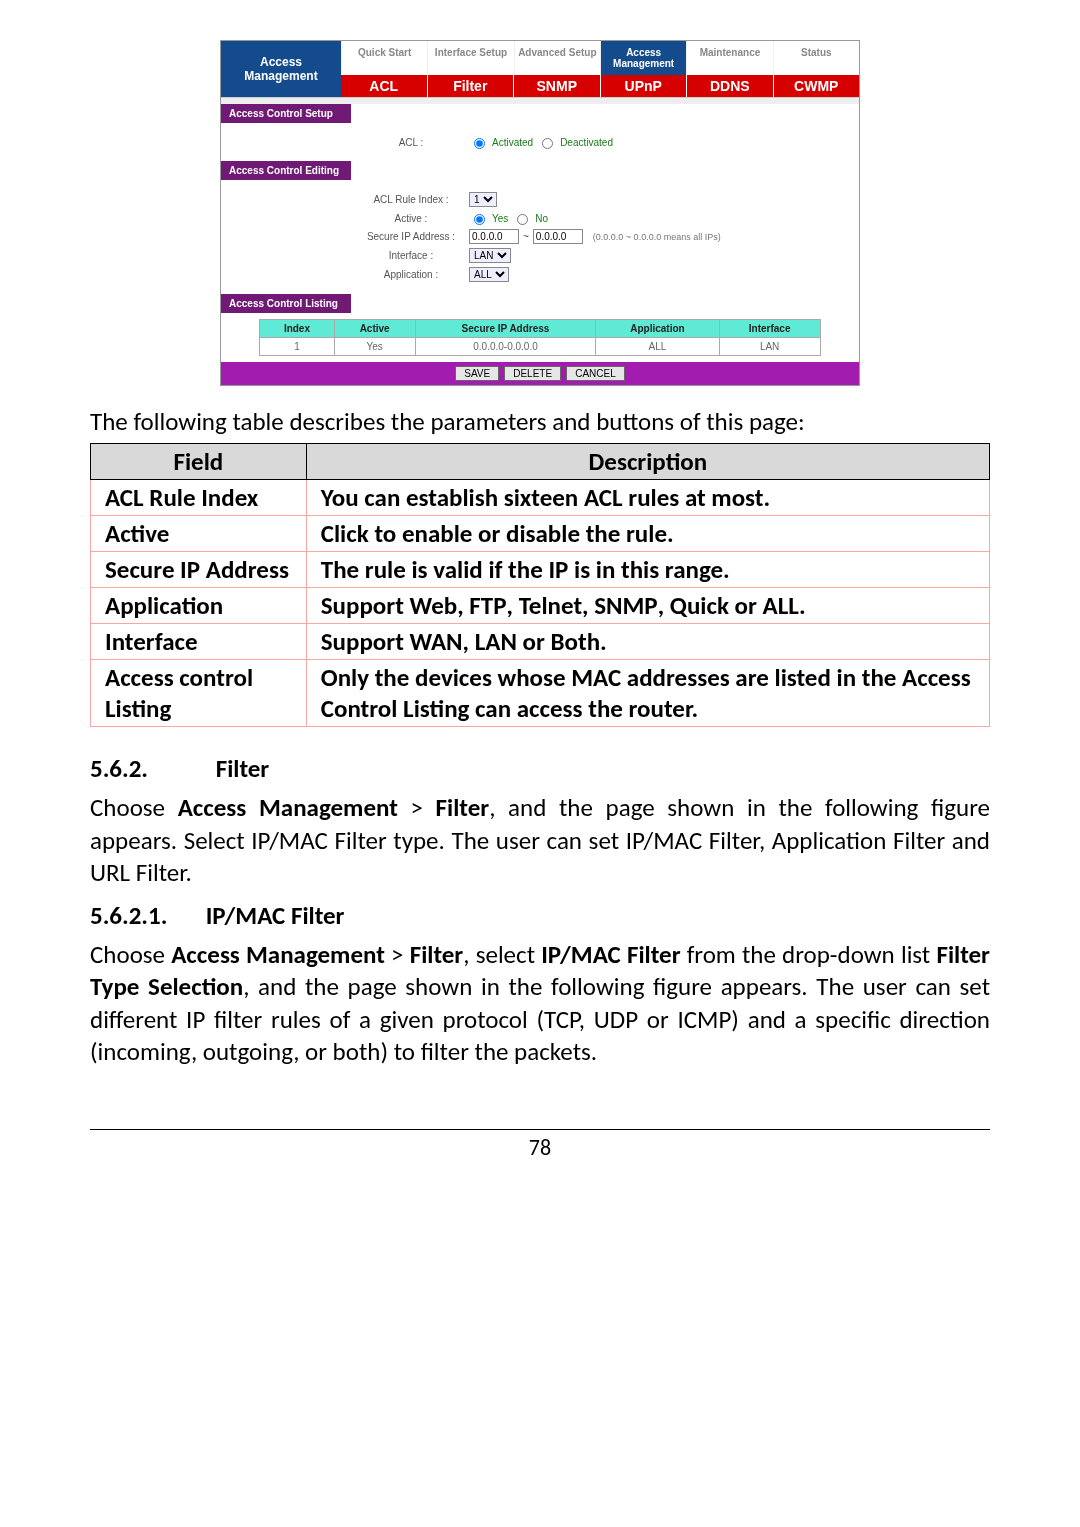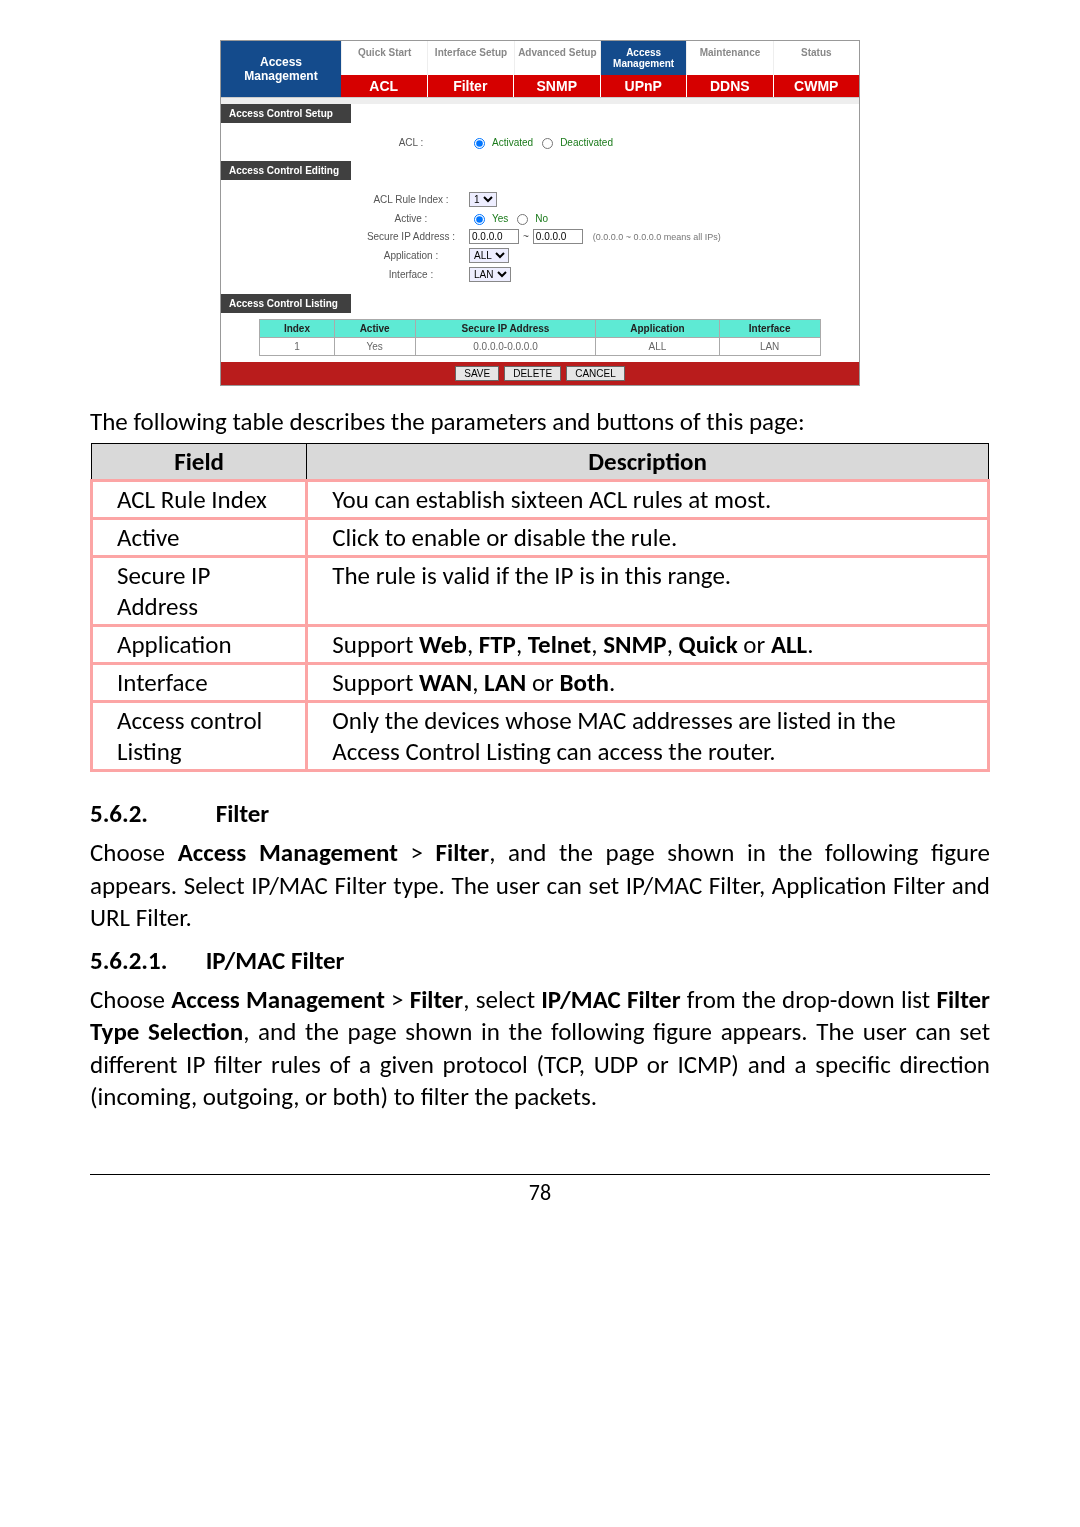--- a/index.html
+++ b/index.html
@@ -67,21 +67,21 @@
     color: #fff;
     font-weight: bold;
     font-size: 14px;
     padding: 3px 2px;
     border-left: 1px solid #fff;
   }
   .sub-tab:first-child { border-left: none; }
   .spacer { height: 6px; background: #eee; }
   
   .section-hdr {
-    background: #404040;
+    background: #701a75;
     color: #fff;
     font-weight: bold;
     font-size: 10px;
     padding: 4px 8px;
     width: 130px;
   }
   .form-area {
     padding: 8px 20px 8px 140px;
     font-size: 10px;
     color: #444;
@@ -126,21 +126,21 @@
   .listing-table th, .listing-table td {
     border: 1px solid #aaa;
     padding: 3px 8px;
     text-align: center;
     color: #222;
   }
   .listing-table th { font-weight: bold; background: #5eead4; }
   .listing-table td .cell { color: #666; }
   
   .btn-row {
-    background: #b91c1c;
+    background: #a21caf;
     text-align: center;
     padding: 4px;
   }
   .btn {
     display: inline-block;
     background: #e6e6e6;
     border: 1px solid #666;
     padding: 1px 8px;
     font-size: 10px;
     margin: 0 1px;
@@ -158,23 +158,24 @@
     margin-bottom: 18px;
   }
   .desc-table th {
     background: #d9d9d9;
     font-weight: bold;
     border: 1px solid #000;
     padding: 2px 8px;
     text-align: center;
   }
   .desc-table td {
-    border: 3px solid #fca5a5;
-    padding: 2px 24px;
+    border: 1px solid #fca5a5;
+    padding: 2px 14px;
     vertical-align: top;
+    font-weight: bold;
   }
   .desc-table td:first-child, .desc-table th:first-child {
     width: 24%;
   }
   
   .h3 {
     font-weight: bold;
     font-size: 25px;
     margin: 12px 0 8px 0;
   }
@@ -263,26 +264,26 @@
       <div class="form-row">
         <span class="form-label">Secure IP Address :</span>
         <span class="form-val">
           <input class="small-input" value="0.0.0.0" style="">
           <span>~</span>
           <input class="small-input" value="0.0.0.0" style="">
           <span class="hint">(0.0.0.0 ~ 0.0.0.0 means all IPs)</span>
         </span>
       </div>
       <div class="form-row">
+        <span class="form-label">Interface :</span>
+        <select class="small-select"><option>LAN</option></select>
+      </div>
+      <div class="form-row">
         <span class="form-label">Application :</span>
         <select class="small-select"><option>ALL</option></select>
-      </div>
-      <div class="form-row">
-        <span class="form-label">Interface :</span>
-        <select class="small-select"><option>LAN</option></select>
       </div>
     </div>
 
     <div class="section-hdr">Access Control Listing</div>
     <table class="listing-table">
       <tbody>
           <tr>
         <th>Index</th>
         <th>Active</th>
         <th>Secure IP Address</th>

